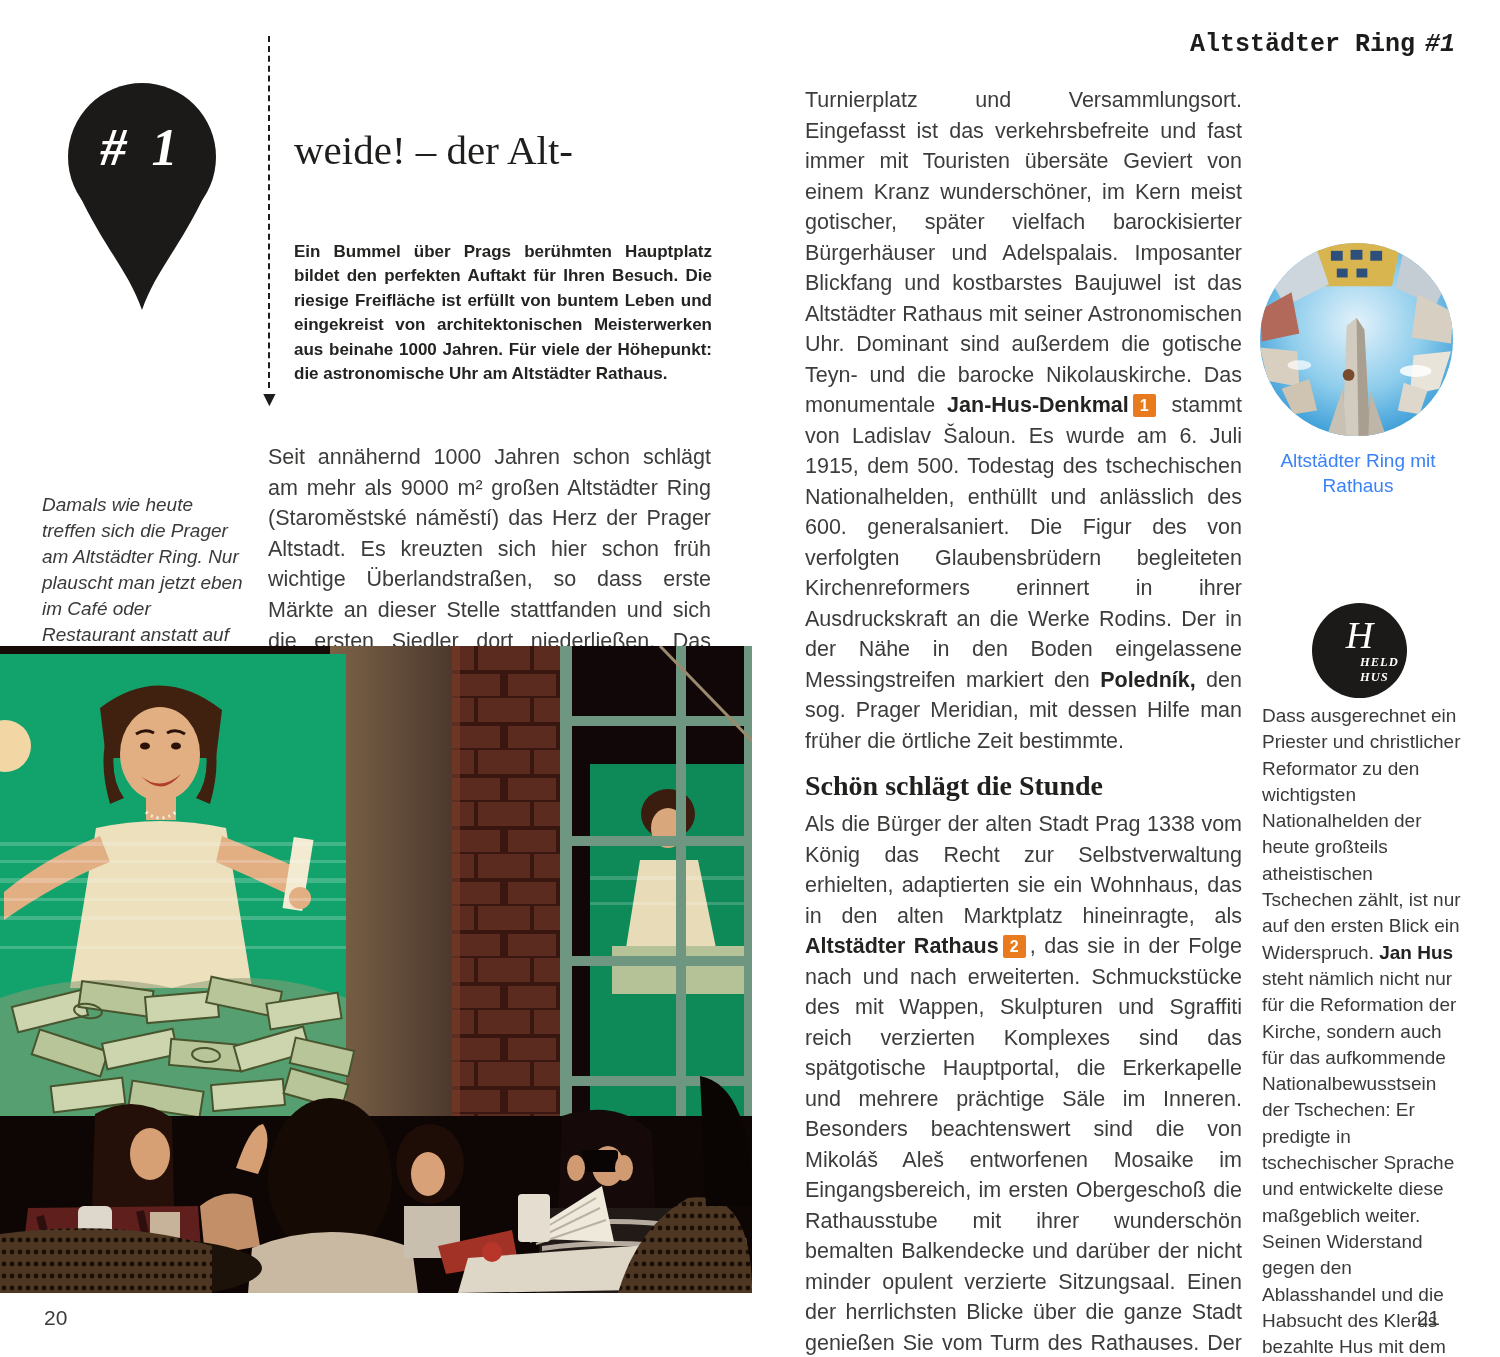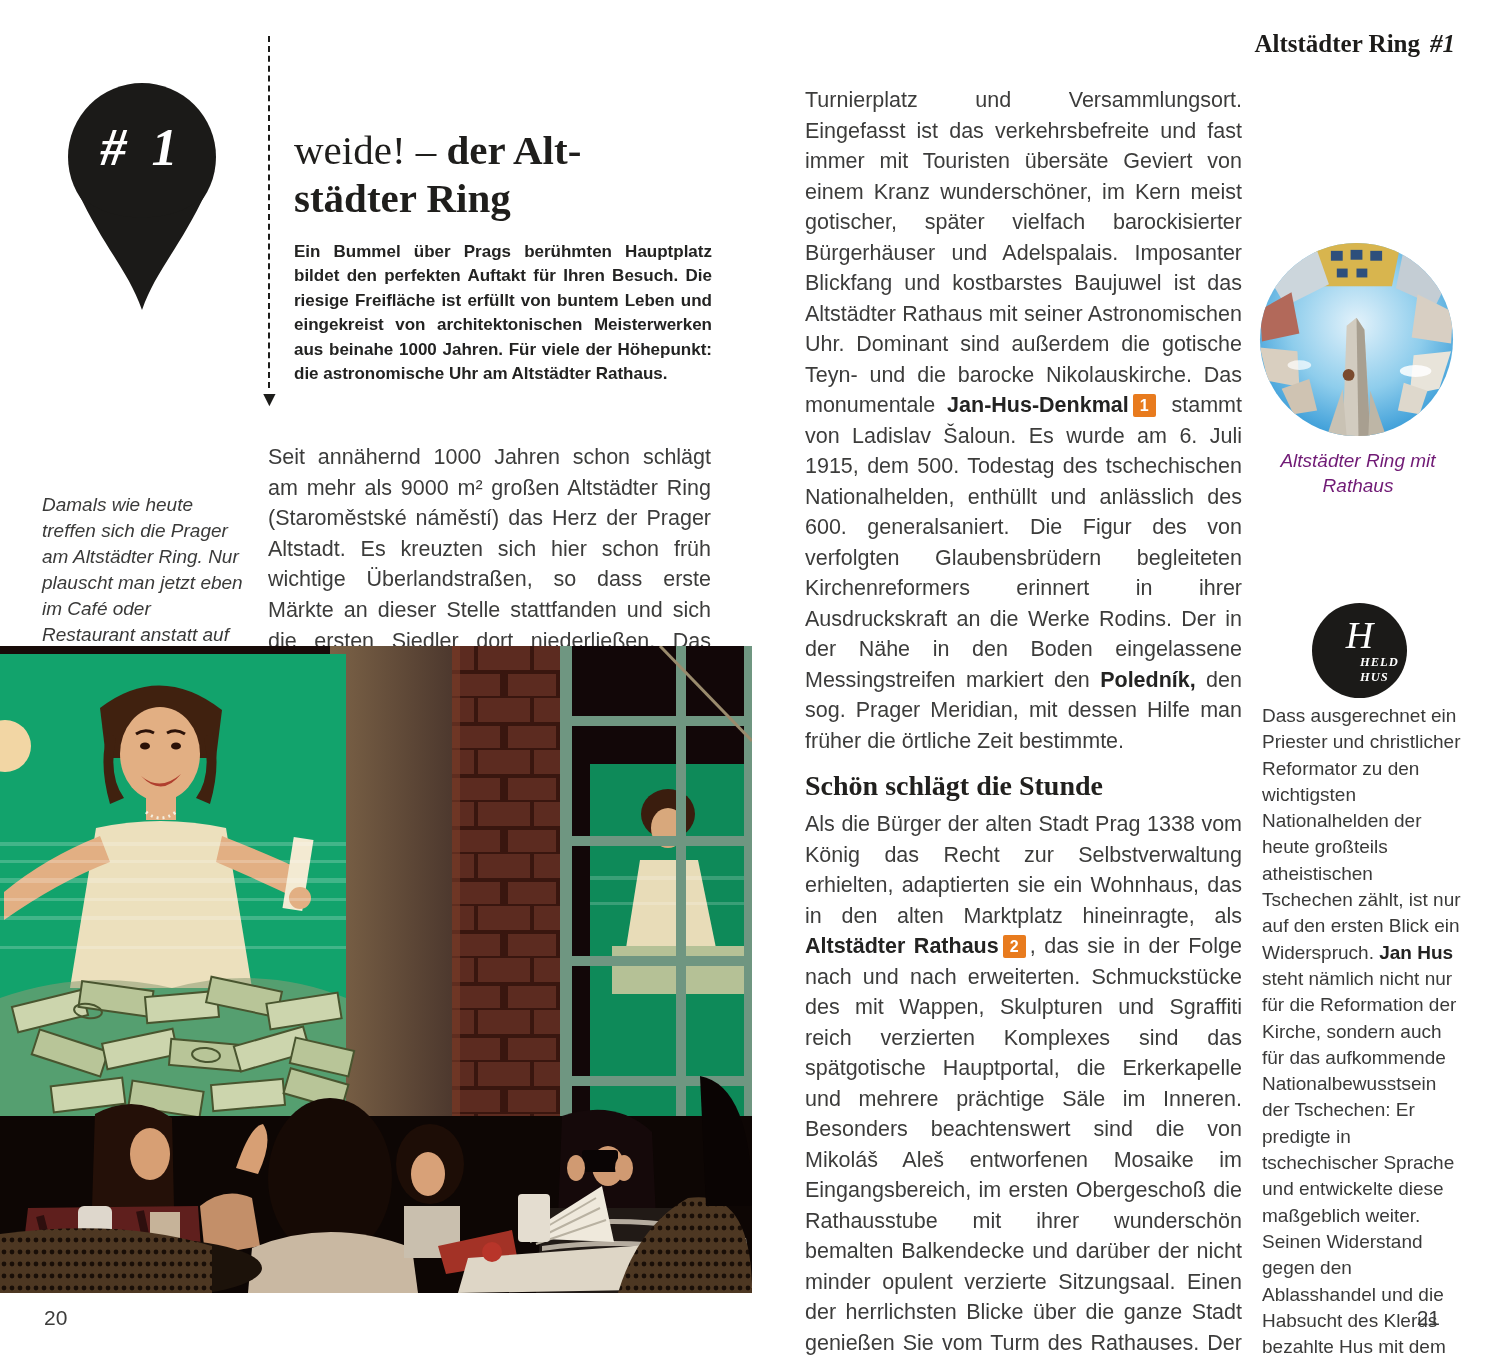--- a/index.html
+++ b/index.html
@@ -16,42 +16,42 @@
     font-size:52px; color:#ffffff; letter-spacing:6px;
   }
   .dash-line { position:absolute; left:268px; top:36px; height:352px; width:0;
     border-left:2.5px dashed #1c1c1a; }
   .dash-arrow { position:absolute; left:259px; top:388px; font-size:21px; color:#1c1c1a; line-height:1; }
   .headline {
     position:absolute; left:294px; top:78px; width:430px;
     font-family:"Liberation Serif", serif; font-size:41px; line-height:48px;
     color:#1f1e1c; font-weight:400;
   }
-  .headline b { font-weight:700; }
+  .headline b { font-weight:400; }
   .intro {
     position:absolute; left:294px; top:240px; width:418px;
     font-weight:700; font-size:17px; line-height:24.4px; color:#232322;
     text-align:justify;
   }
   .body-left {
     position:absolute; left:268px; top:442px; width:443px;
     font-size:21.5px; line-height:30.6px; text-align:justify; text-align-last:justify;
   }
   .margin-caption {
     position:absolute; left:42px; top:492px; width:202px;
     font-style:italic; font-size:19px; line-height:26px; color:#3a3a39;
   }
   .cafe-photo { position:absolute; left:0; top:646px; width:752px; height:647px; }
   .pagenum { position:absolute; font-size:21px; color:#3c3c3b; }
   .pagenum-left { left:44px; top:1306px; }
   .pagenum-right { right:60px; top:1306px; text-align:right; }
   
   .running-header {
     position:absolute; right:45px; top:30px; width:500px; text-align:right;
-    font-family:Liberation Serif, serif; font-weight:700; font-size:25px; color:#1d1c1a;
+    font-family:Liberation Mono, monospace; font-weight:700; font-size:25px; color:#1d1c1a;
   }
   .running-header .hnum { font-style:italic; margin-left:10px; }
   .main-col {
     position:absolute; left:805px; top:85px; width:437px;
     font-size:21.5px; line-height:30.5px;
   }
   .main-col p { text-align:justify; }
   .main-col p b { color:#232322; }
   .sect-heading {
     font-family:"Liberation Serif", serif; font-weight:600; font-size:28px;
@@ -59,21 +59,21 @@
   }
   .marker {
     display:inline-block; min-width:23px; height:23px; line-height:23px;
     background:#e87b1e; color:#ffffff; font-weight:700; font-size:16px;
     text-align:center; border-radius:2px; margin:0 4px; vertical-align:1px;
   }
   
   .fisheye { position:absolute; left:1258px; top:241px; width:197px; height:197px; }
   .fisheye-caption {
     position:absolute; left:1252px; top:448px; width:212px; text-align:center;
-    font-style:italic; font-size:19px; line-height:25px; color:#701a75;
+    font-size:19px; line-height:25px; color:#3b82f6;
   }
   .badge {
     position:absolute; left:1312px; top:603px; width:95px; height:95px;
     background:#1b1a18; border-radius:50%;
     display:flex; flex-direction:column; align-items:center; justify-content:center;
     font-family:"Liberation Serif", serif; color:#ffffff; font-style:italic;
   }
   .badge-initial { font-size:38px; line-height:36px; font-weight:400; }
   .badge-label { font-size:12.5px; font-weight:700; letter-spacing:1px; margin-top:2px;margin-left:48px; }
   .hus-text {
@@ -89,21 +89,21 @@
 
   <svg class="pin" viewBox="0 0 152 232">
     <circle cx="76" cy="77" r="74" fill="#1b1a18"></circle>
     <path d="M12,112 C38,168 62,190 76,230 C90,190 114,168 140,112 C116,146 36,146 12,112 Z" fill="#1b1a18"></path>
   </svg>
   <div class="pin-label"># 1</div>
 
   <div class="dash-line"></div>
   <div class="dash-arrow">▼</div>
 
-  <h1 class="headline"><br><span>weide! – </span><b>der Alt-</b><br><b>städter Ring</b></h1>
+  <h1 class="headline"><br><span>weide! – </span><b>der Alt-</b><br></h1>
 
   <p class="intro">Ein Bummel über Prags berühmten Hauptplatz bildet den perfekten Auftakt für Ihren Besuch. Die riesige Freifläche ist erfüllt von buntem Leben und eingekreist von architektonischen Meisterwerken aus beinahe 1000 Jahren. Für viele der Höhepunkt: die astronomische Uhr am Altstädter Rathaus.</p>
 
   <p class="body-left">Seit annähernd 1000 Jahren schon schlägt am mehr als 9000 m² großen Altstädter Ring (Staroměstské náměstí) das Herz der Prager Altstadt. Es kreuzten sich hier schon früh wichtige Überlandstraßen, so dass erste Märkte an dieser Stelle stattfanden und sich die ersten Siedler dort niederließen. Das ganze Mittelalter hindurch diente er auch als Richtstatt,</p>
 
   <p class="margin-caption">Damals wie heute treffen sich die Prager am Altstädter Ring. Nur plauscht man jetzt eben im Café oder Restaurant anstatt auf dem Markt.</p>
 
   <svg class="cafe-photo" viewBox="0 0 752 647" preserveAspectRatio="none">
     <defs>
       <pattern id="brick" width="56" height="52" patternUnits="userSpaceOnUse">

